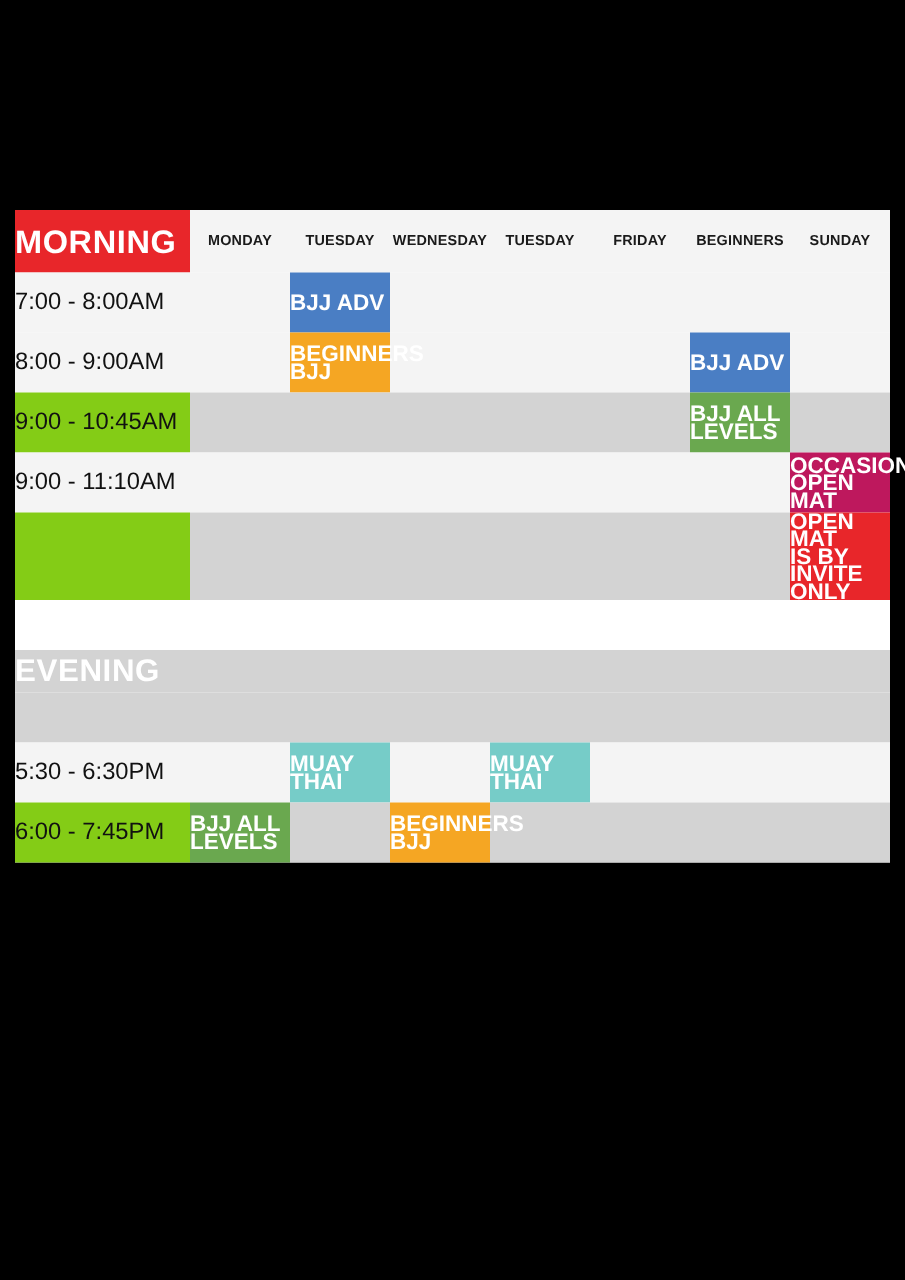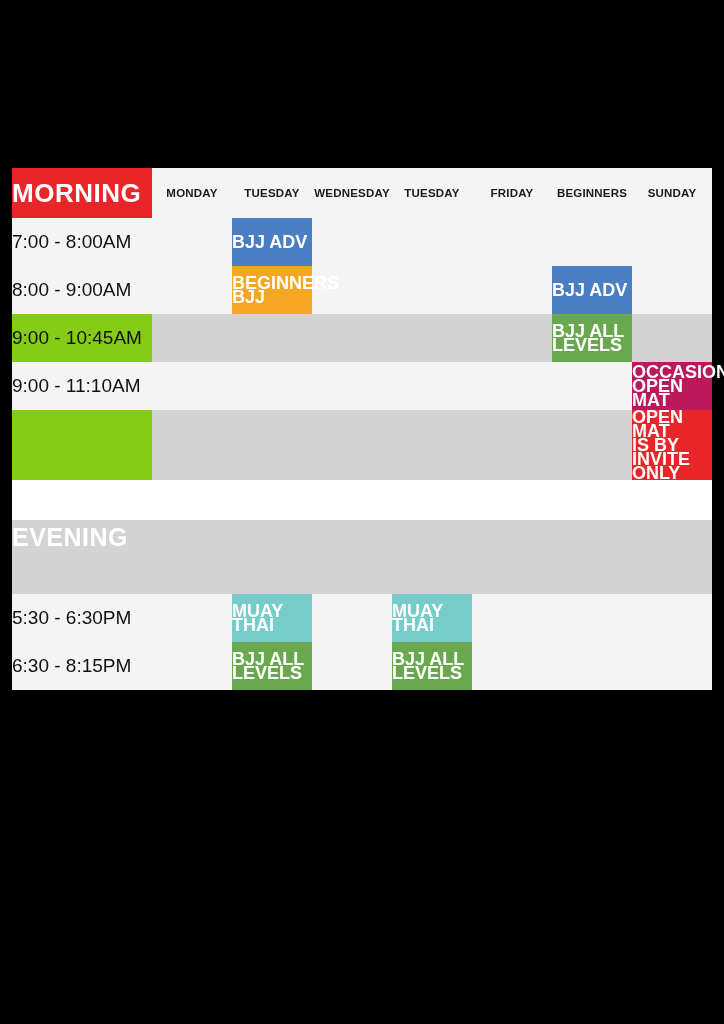--- a/index.html
+++ b/index.html
@@ -208,26 +208,26 @@
           <td class="cls" style="background: rgb(118, 204, 200);">MUAY
 THAI</td>
           <td class="slot"></td>
           <td class="cls" style="background: rgb(118, 204, 200);">MUAY
 THAI</td>
           <td class="slot"></td>
           <td class="slot"></td>
           <td class="slot"></td>
         </tr>
         <tr class="rowline">
-          <td class="time-cell">6:30 - 8:15PM</td>
-          <td class="slot"></td>
+          <td class="time-cell alt">6:00 - 7:45PM</td>
           <td class="cls" style="background: rgb(106, 168, 79);">BJJ ALL
 LEVELS</td>
-          <td class="slot"></td>
-          <td class="cls" style="background: rgb(106, 168, 79);">BJJ ALL
-LEVELS</td>
-          <td class="slot"></td>
-          <td class="slot"></td>
-          <td class="slot"></td>
+          <td class="slot alt"></td>
+          <td class="cls" style="background: rgb(245, 166, 35);">BEGINNERS
+BJJ</td>
+          <td class="slot alt"></td>
+          <td class="slot alt"></td>
+          <td class="slot alt"></td>
+          <td class="slot alt"></td>
         </tr>
       </tbody>
   </table>
 </div>
 
 </body></html>

